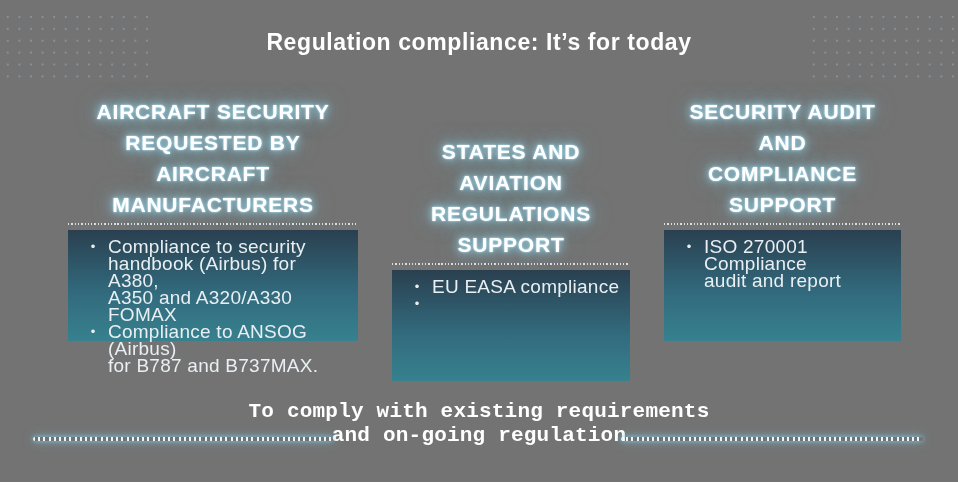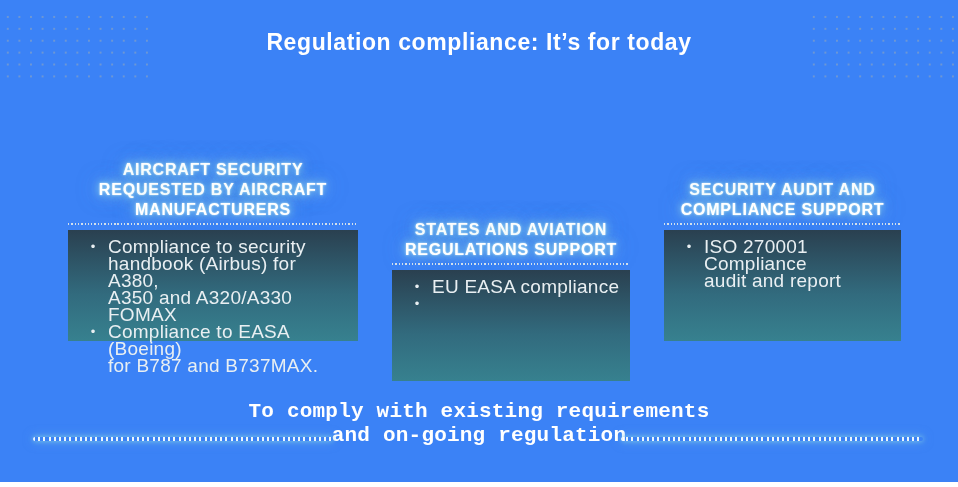--- a/index.html
+++ b/index.html
@@ -2,21 +2,21 @@
 <html><head>
 <meta charset="utf-8">
 <style>
   * { margin: 0; padding: 0; box-sizing: border-box; }
   html, body { width: 958px; height: 487px; overflow: hidden; }
   body { font-family: "Liberation Sans", "DejaVu Sans", sans-serif; }
 
   .slide {
     position: relative;
     width: 958px; height: 487px;
-    background: #3b82f6;
+    background: #737373;
     overflow: hidden;
   }
 
   
   .dot-grid {
     position: absolute;
     top: 11px; width: 148px; height: 68px;
     background-image: radial-gradient(circle, rgba(150,168,184,0.55) 1.1px, transparent 1.5px);
     background-size: 11.6px 11.9px;
   }
@@ -40,23 +40,23 @@
   .col2 { left: 392px; width: 238px; margin-top: 40px; }
   .col3 { left: 664px; width: 237px; }
 
   .col-header {
     position: absolute;
     top: 126px; left: 0; right: 0; height: 94px;
     display: flex; align-items: flex-end; justify-content: center;
     text-align: center;
     white-space: pre-line;
     color: #ffffff;
-    font-size: 16px;
+    font-size: 21px;
     font-weight: bold;
-    line-height: 20px;
+    line-height: 31px;
     letter-spacing: 0.8px;
     text-shadow:
       0 0 2px #cdeefb,
       0 0 7px #8fd2e8,
       0 0 14px rgba(143,210,232,0.85),
       0 0 22px rgba(143,210,232,0.55);
   }
 
   .dotted-sep {
     position: absolute;
@@ -143,21 +143,21 @@
     <div class="content-box">
       <ul class="bullet-list">
         <li class="bullet-item">
           <span class="bullet-marker">•</span>
           <span class="bullet-text">Compliance to security
 handbook (Airbus)  for A380,
 A350 and A320/A330 FOMAX</span>
         </li>
         <li class="bullet-item">
           <span class="bullet-marker">•</span>
-          <span class="bullet-text">Compliance to EASA (Boeing)
+          <span class="bullet-text">Compliance to ANSOG (Airbus)
 for B787 and B737MAX.</span>
         </li>
       </ul>
     </div>
   </div>
 
   <div class="col col2">
     <div class="col-header">STATES AND AVIATION
 REGULATIONS SUPPORT</div>
     <div class="dotted-sep"></div>

